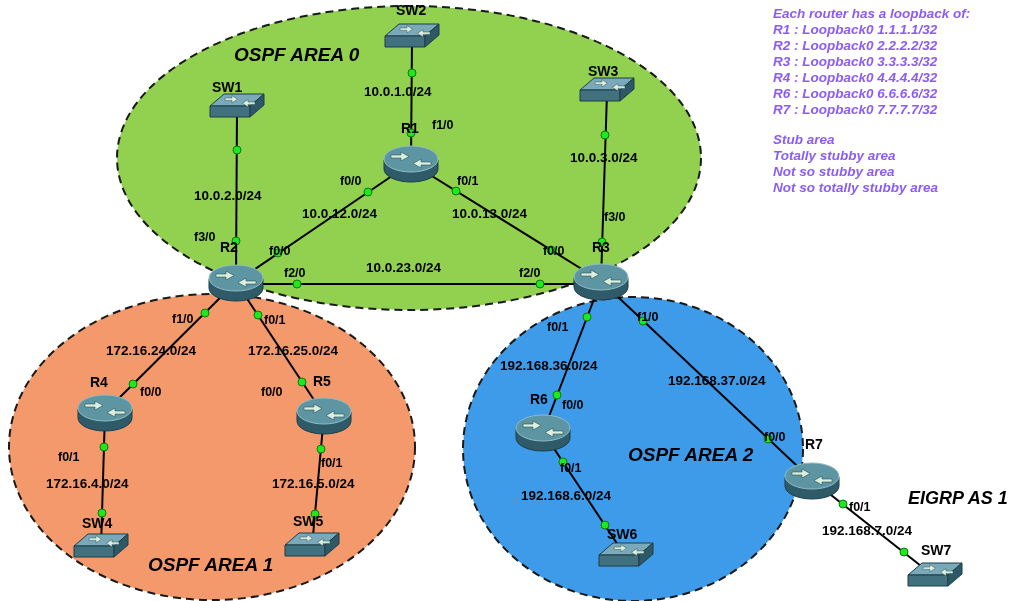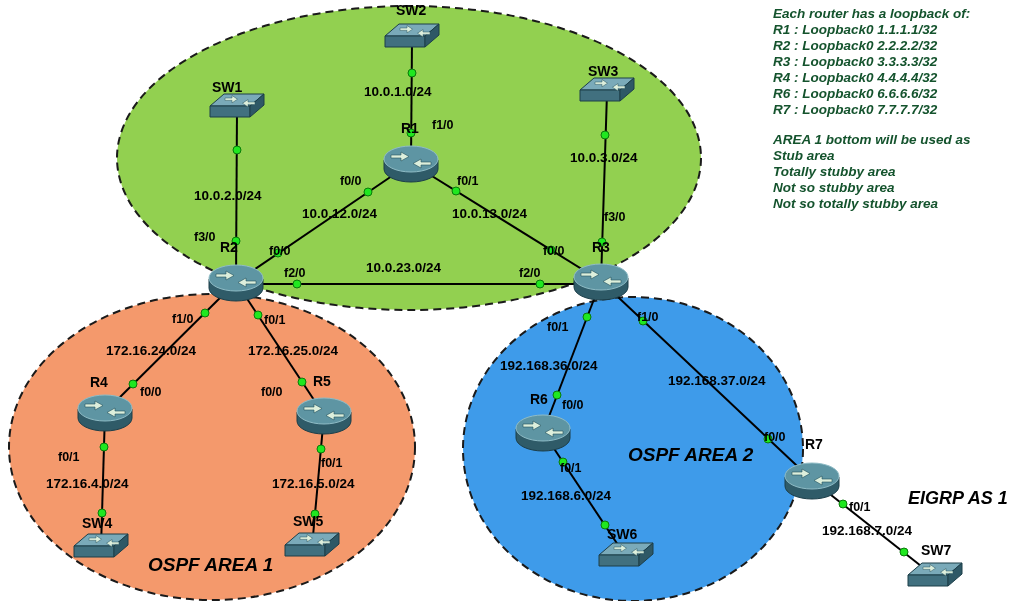--- a/index.html
+++ b/index.html
@@ -7,21 +7,21 @@
     position:relative; width:1024px; height:601px; background:#ffffff;
     font-family:"Liberation Sans", sans-serif; overflow:hidden; color:#000;padding-left:25px;
   }
   svg.layer { position:absolute; left:0; top:0; }
   .lbl { position:absolute; white-space:nowrap; color:#000; }
   .dev  { font-weight:bold; font-size:14px; }
   .net  { font-weight:bold; font-size:13.5px; }
   .port { font-weight:bold; font-size:12.5px; }
   .area-label { position:absolute; font-weight:bold; font-style:italic; font-size:19px; white-space:nowrap; color:#000; }
   .eigrp-label { font-size:18px; }
-  .info { position:absolute; font-weight:bold; font-style:italic; font-size:13.5px; line-height:16px; color:#14532d; }
+  .info { position:absolute; font-weight:bold; font-style:italic; font-size:13.5px; line-height:16px; color:#8b5cf6; }
   .info-gap { height:14px; }
 </style>
 </head>
 <body>
 
 <div id="canvas">
 
   <svg class="layer" width="1024" height="601" viewBox="0 0 1024 601">
     <defs>
       <g id="router-icon">
@@ -180,33 +180,33 @@
   <div class="lbl port" style="left:261px;top:385px">f0/0</div>
   <div class="lbl port" style="left:58px;top:450px">f0/1</div>
   <div class="lbl port" style="left:321px;top:456px">f0/1</div>
   <div class="lbl port" style="left:547px;top:320px">f0/1</div>
   <div class="lbl port" style="left:562px;top:398px">f0/0</div>
   <div class="lbl port" style="left:637px;top:310px">f1/0</div>
   <div class="lbl port" style="left:764px;top:430px">f0/0</div>
   <div class="lbl port" style="left:560px;top:461px">f0/1</div>
   <div class="lbl port" style="left:849px;top:500px">f0/1</div>
 
+  <div class="area-label" style="left:234px;top:44px">OSPF AREA 0</div>
   <div class="area-label" style="left:148px;top:554px">OSPF AREA 1</div>
   <div class="area-label" style="left:628px;top:444px">OSPF AREA 2</div>
   <div class="area-label eigrp-label" style="left:908px;top:488px">EIGRP AS 1</div>
 
   <div class="info" style="left:773px;top:6px">
     <div>Each router has a loopback of:</div>
     <div>R1 : Loopback0 1.1.1.1/32</div>
     <div>R2 : Loopback0 2.2.2.2/32</div>
     <div>R3 : Loopback0 3.3.3.3/32</div>
     <div>R4 : Loopback0 4.4.4.4/32</div>
     <div>R6 : Loopback0 6.6.6.6/32</div>
     <div>R7 : Loopback0 7.7.7.7/32</div>
     <div class="info-gap"></div>
-    <div>AREA 1 bottom will be used as</div>
     <div>Stub area</div>
     <div>Totally stubby area</div>
     <div>Not so stubby area</div>
     <div>Not so totally stubby area</div>
   </div>
 
 </div>
 
 </body></html>

